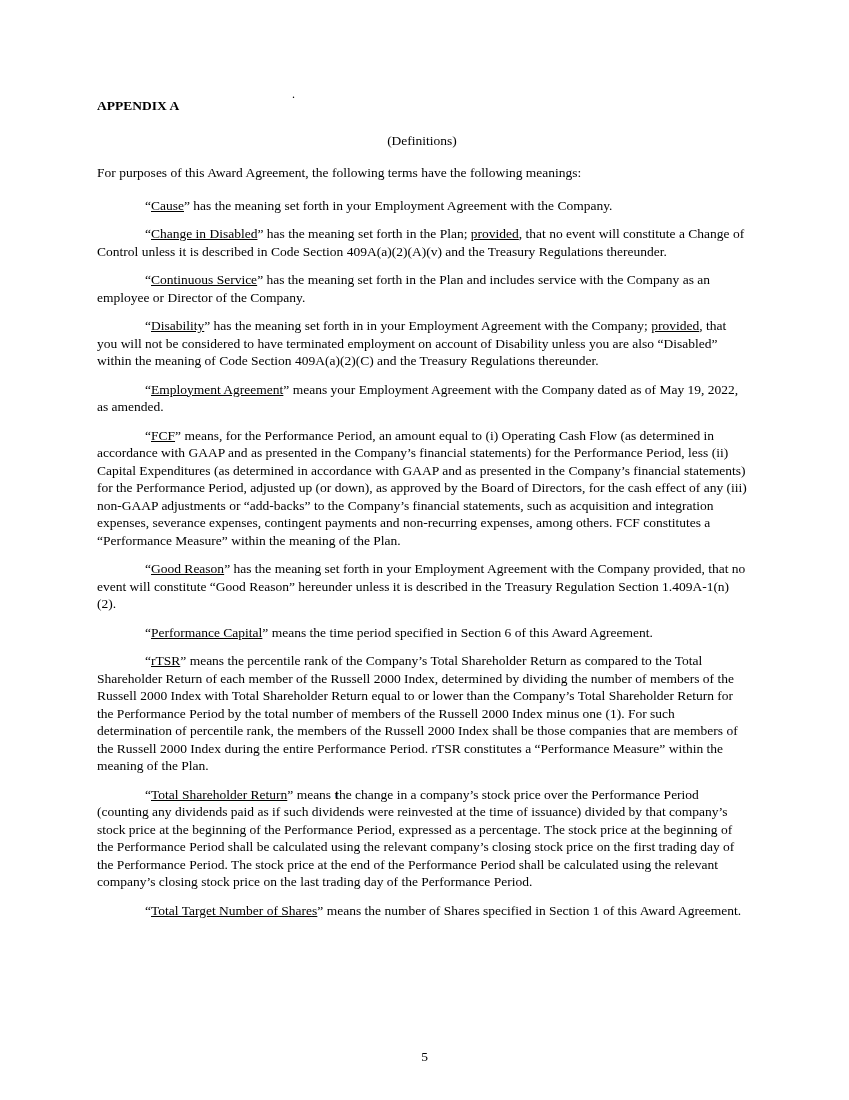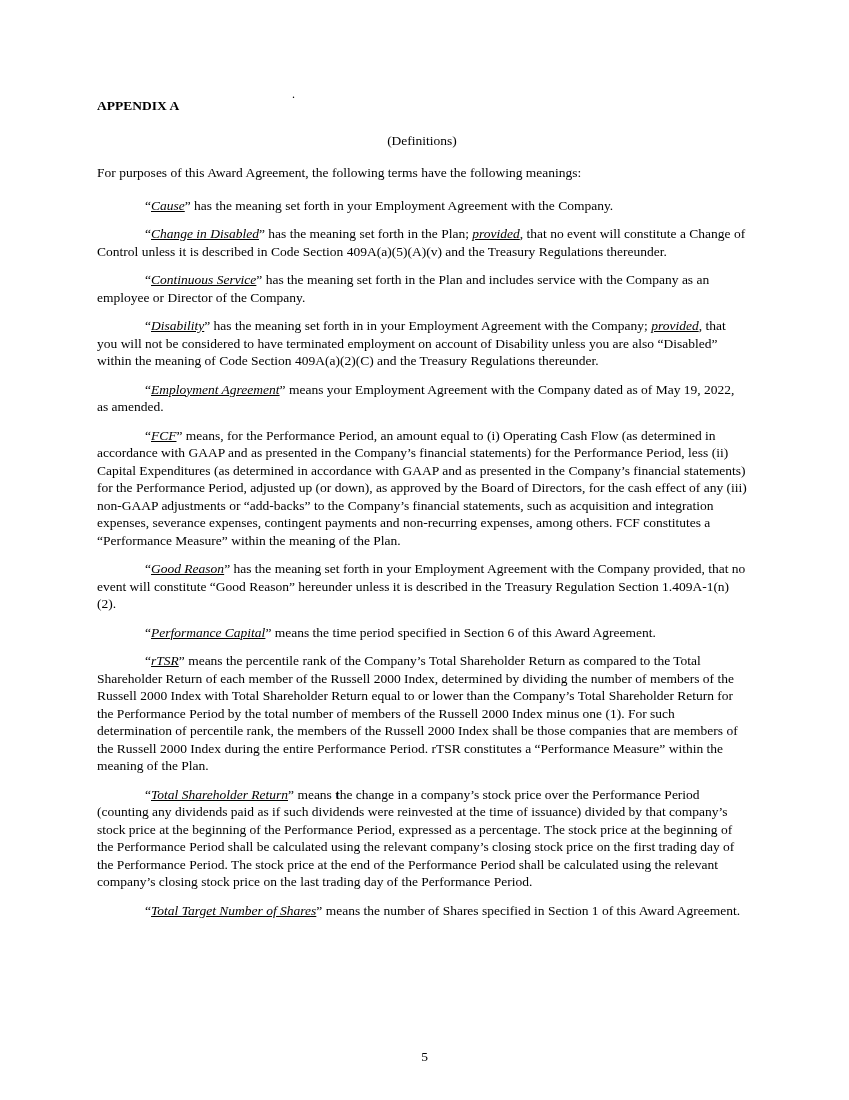--- a/index.html
+++ b/index.html
@@ -42,42 +42,42 @@
     font-weight: normal;
   }
   .intro {
     margin: 0 0 15px 0;
   }
   .para {
     margin: 0 0 11px 0;
     text-indent: 48px;
     text-align: left;
   }
-  .u { text-decoration: underline; font-style: italic; }
+  .u { text-decoration: underline; }
   .b { font-weight: bold; }
   .footer {
     position: absolute;
     left: 0;
     top: 1048px;
     width: 849px;
     text-align: center;
   }
 </style>
 </head>
 <body>
 
 <div class="page">
   <span class="stray">.</span>
   <div class="content">
     <p class="title">APPENDIX A</p>
     <p class="subtitle">(Definitions)</p>
     <p class="intro">For purposes of this Award Agreement, the following terms have the following meanings:</p>
     <div>
         <p class="para"><span>“</span><span class="u">Cause</span><span>” has the meaning set forth in your Employment Agreement with the Company.</span></p>
-        <p class="para"><span>“</span><span class="u">Change in Disabled</span><span>” has the meaning set forth in the Plan; </span><span class="u">provided</span><span>, that no event will constitute a Change of Control unless it is described in Code Section 409A(a)(5)(A)(v) and the Treasury Regulations thereunder.</span></p>
+        <p class="para"><span>“</span><span class="u">Change in Disabled</span><span>” has the meaning set forth in the Plan; </span><span class="u">provided</span><span>, that no event will constitute a Change of Control unless it is described in Code Section 409A(a)(2)(A)(v) and the Treasury Regulations thereunder.</span></p>
         <p class="para"><span>“</span><span class="u">Continuous Service</span><span>” has the meaning set forth in the Plan and includes service with the Company as an employee or Director of the Company.</span></p>
         <p class="para"><span>“</span><span class="u">Disability</span><span>” has the meaning set forth in in your Employment Agreement with the Company; </span><span class="u">provided</span><span>, that you will not be considered to have terminated employment on account of Disability unless you are also “Disabled” within the meaning of Code Section 409A(a)(2)(C) and the Treasury Regulations thereunder.</span></p>
         <p class="para"><span>“</span><span class="u">Employment Agreement</span><span>” means your Employment Agreement with the Company dated as of May 19, 2022, as amended.</span></p>
         <p class="para"><span>“</span><span class="u">FCF</span><span>” means, for the Performance Period, an amount equal to (i) Operating Cash Flow (as determined in accordance with GAAP and as presented in the Company’s financial statements) for the Performance Period, less (ii) Capital Expenditures (as determined in accordance with GAAP and as presented in the Company’s financial statements) for the Performance Period, adjusted up (or down), as approved by the Board of Directors, for the cash effect of any (iii) non-GAAP adjustments or “add-backs” to the Company’s financial statements, such as acquisition and integration expenses, severance expenses, contingent payments and non-recurring expenses, among others.  FCF constitutes a “Performance Measure” within the meaning of the Plan.</span></p>
         <p class="para"><span>“</span><span class="u">Good Reason</span><span>” has the meaning set forth in your Employment Agreement with the Company provided, that no event will constitute “Good Reason” hereunder unless it is described in the Treasury Regulation Section 1.409A-1(n)(2).</span></p>
         <p class="para"><span>“</span><span class="u">Performance Capital</span><span>” means the time period specified in Section 6 of this Award Agreement.</span></p>
         <p class="para"><span>“</span><span class="u">rTSR</span><span>” means the percentile rank of the Company’s Total Shareholder Return as compared to the Total Shareholder Return of each member of the Russell 2000 Index, determined by dividing the number of members of the Russell 2000 Index with Total Shareholder Return equal to or lower than the Company’s Total Shareholder Return for the Performance Period by the total number of members of the Russell 2000 Index minus one (1).  For such determination of percentile rank, the members of the Russell 2000 Index shall be those companies that are members of the Russell 2000 Index during the entire Performance Period.  rTSR constitutes a “Performance Measure” within the meaning of the Plan.</span></p>
         <p class="para"><span>“</span><span class="u">Total Shareholder Return</span><span>” means </span><span class="b">t</span><span>he change in a company’s stock price over the Performance Period (counting any dividends paid as if such dividends were reinvested at the time of issuance) divided by that company’s stock price at the beginning of the Performance Period, expressed as a percentage.  The stock price at the beginning of the Performance Period shall be calculated using the relevant company’s closing stock price on the first trading day of the Performance Period. The stock price at the end of the Performance Period shall be calculated using the relevant company’s closing stock price on the last trading day of the Performance Period.</span></p>
         <p class="para"><span>“</span><span class="u">Total Target Number of Shares</span><span>” means the number of Shares specified in Section 1 of this Award Agreement.</span></p>
       </div>

